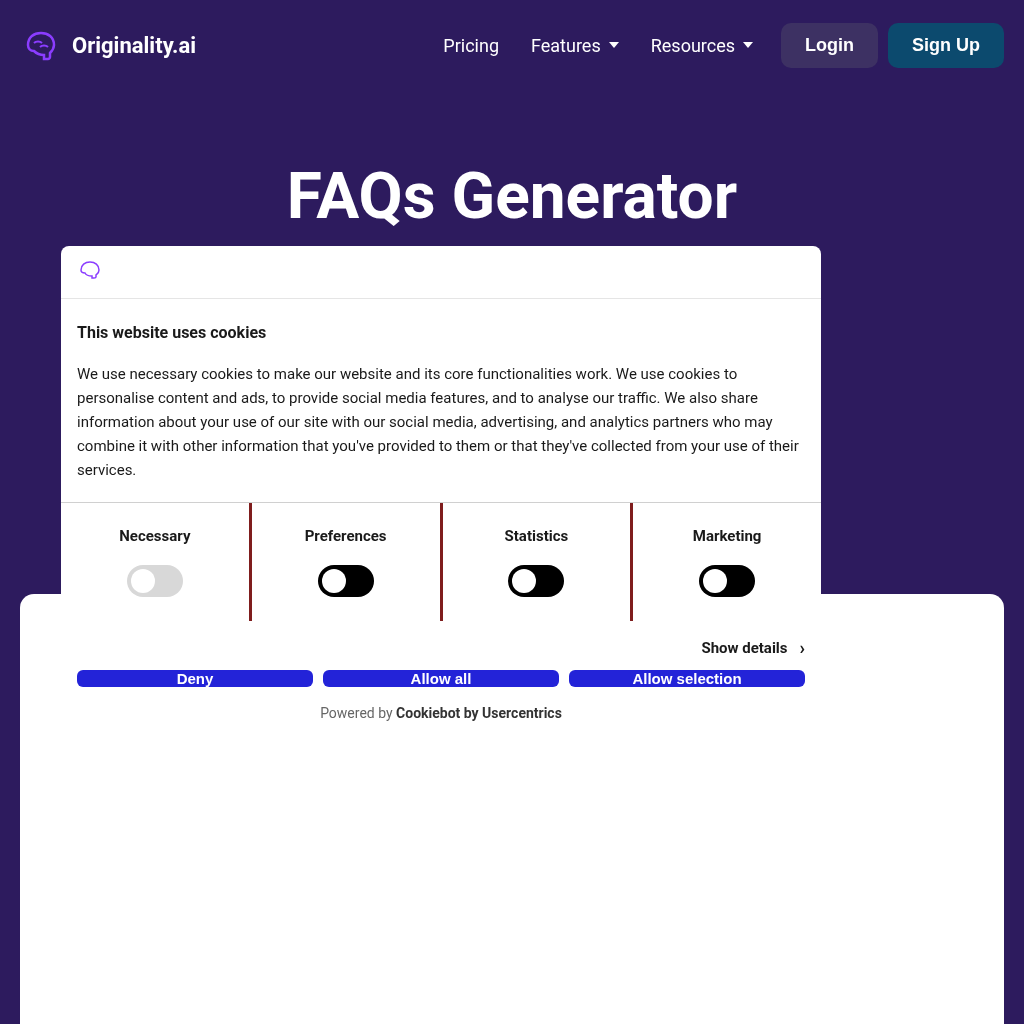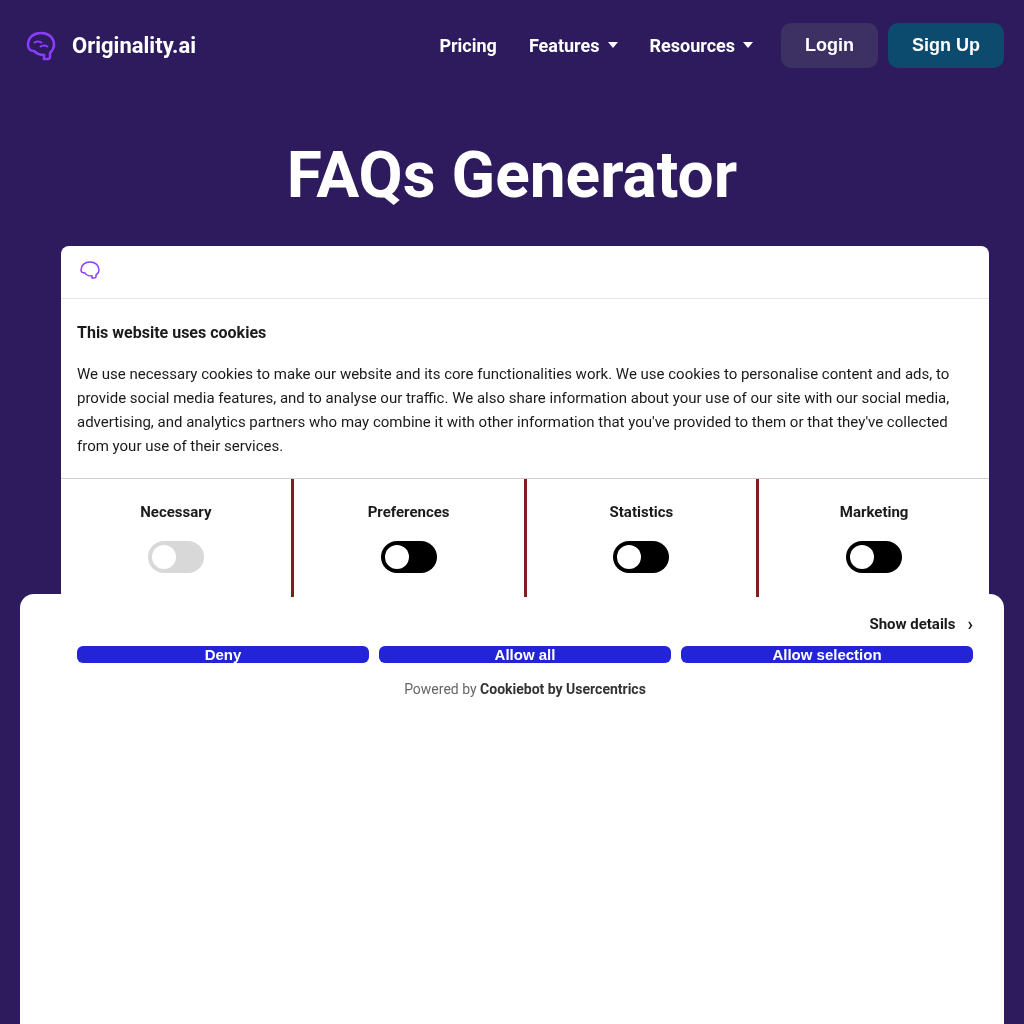--- a/index.html
+++ b/index.html
@@ -39,21 +39,21 @@
     .nav {
       display: flex;
       align-items: center;
       gap: 32px;
       margin-left: auto;
       margin-right: 28px;
     }
     .nav-item {
       color: #ffffff;
       font-size: 18px;
-      font-weight: 700;
+      font-weight: 400;
       display: flex;
       align-items: center;
       gap: 8px;
       cursor: pointer;
     }
     .chevron-down {
       display: inline-block;
       width: 0;
       height: 0;
       border-left: 5px solid transparent;
@@ -78,21 +78,21 @@
     }
     .btn-signup {
       background: #0c4a6e;
       color: #ffffff;
     }
     .hero-title {
       color: #ffffff;
       font-size: 64px;
       font-weight: 700;
       text-align: center;
-      margin-top: 48px;
+      margin-top: 69px;
     }
     .content-panel {
       position: absolute;
       left: 20px;
       right: 20px;
       top: 594px;
       bottom: 0;
       background: #ffffff;
       border-radius: 14px 14px 0 0;
     }
@@ -103,21 +103,21 @@
       right: 0;
       bottom: 0;
       display: flex;
       align-items: center;
       justify-content: center;
     }
     .cookie-modal {
       position: absolute;
       left: 61px;
       top: 246px;
-      width: 928px;
+      width: 760px;
       background: #ffffff;
       border-radius: 8px;
       overflow: hidden;
     }
     .modal-header {
       padding: 14px 16px;
       border-bottom: 1px solid #e5e5e5;
     }
     .modal-brain-icon {
       width: 26px;

